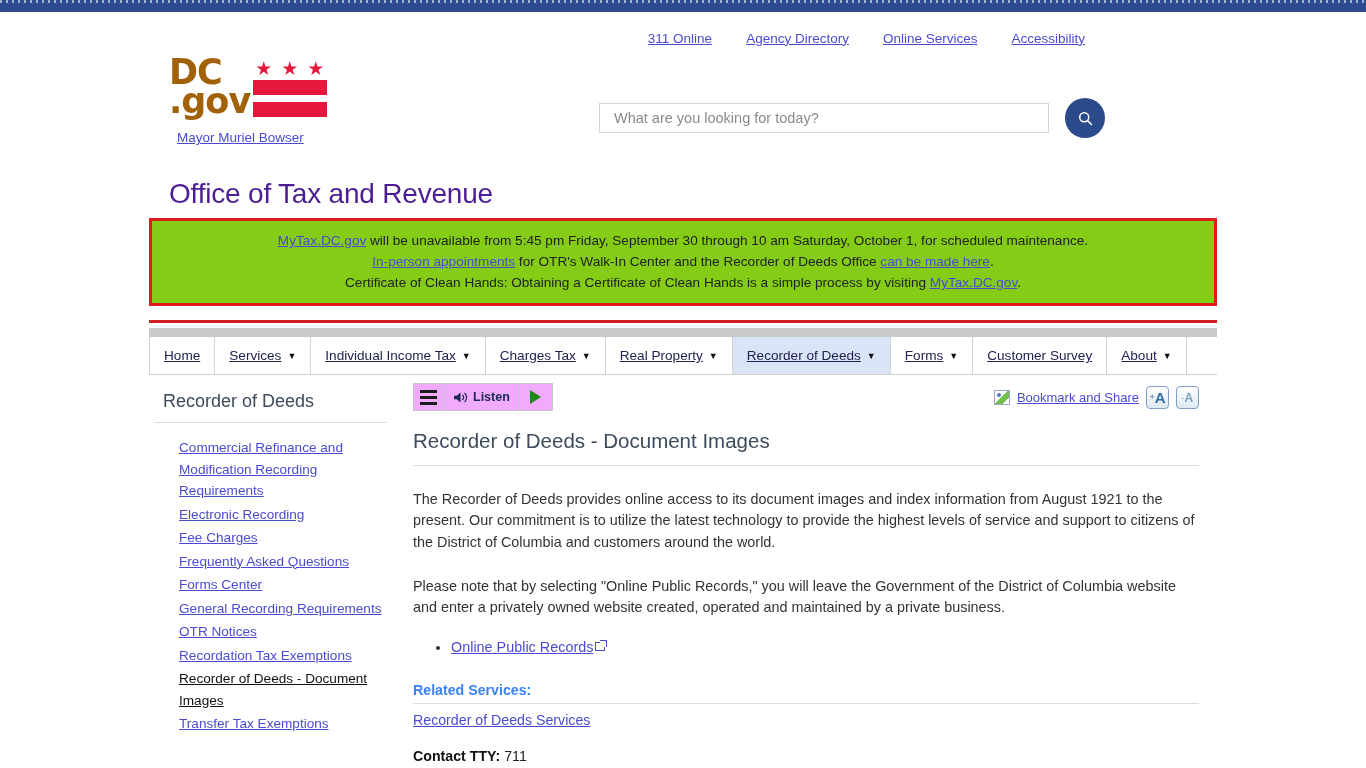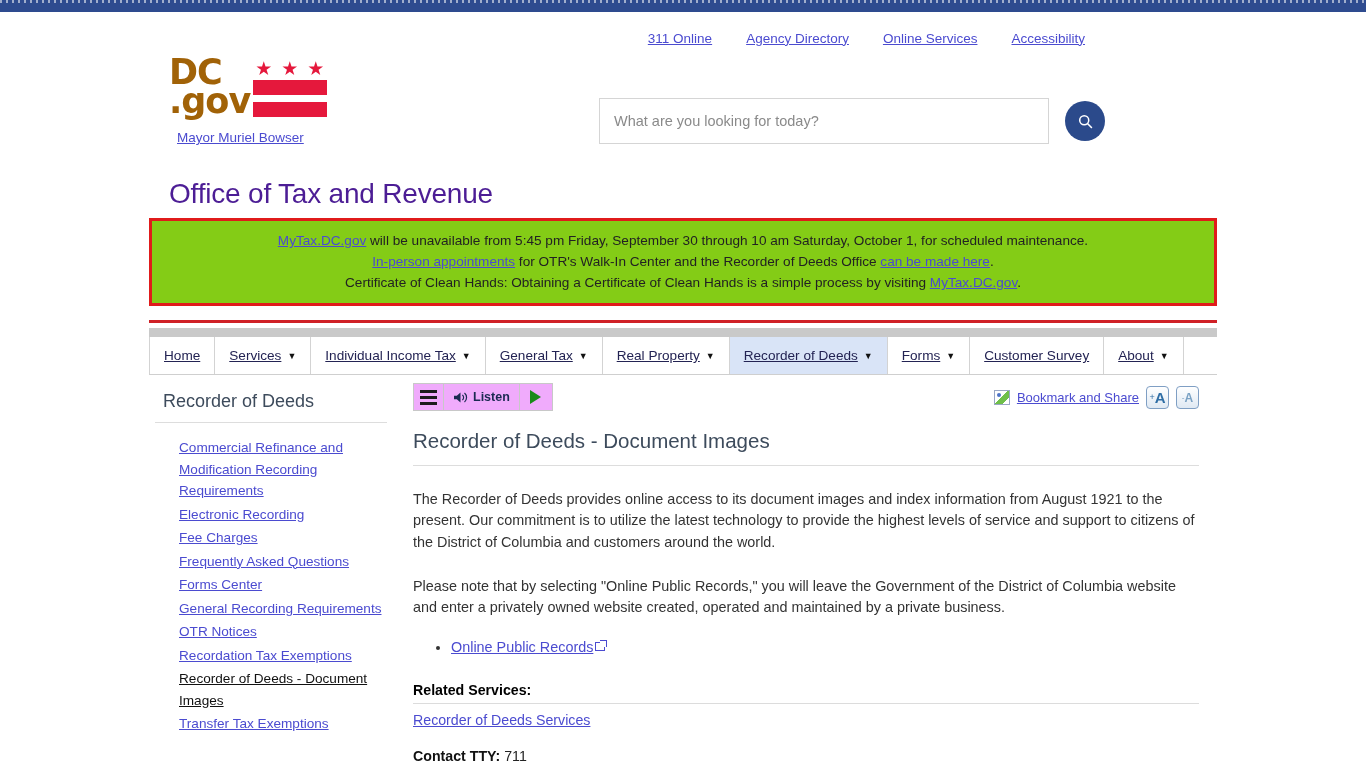--- a/index.html
+++ b/index.html
@@ -92,21 +92,21 @@
     margin-left: 8px;
   }
 
   .search-block {
     padding-top: 52px;
     display: flex;
     align-items: center;
   }
   .search-input {
     width: 450px;
-    height: 46px;
+    height: 30px;
     border: 1px solid #d5d5d5;
     background: #fff;
     font-size: 14.5px;
     color: #777;
     padding: 0 14px;
     outline: none;
     font-family: "Liberation Sans", sans-serif;
   }
   .search-input::placeholder { color: #8a8a8a; }
   .search-btn {
@@ -296,21 +296,21 @@
   .ext-icon::after {
     content:'';
     position:absolute; right:-3px; top:-3px;
     width:6px; height:6px;
     border-top:1px solid #4b4bd0; border-right:1px solid #4b4bd0;
     background:#fff;
   }
   .related-title {
     font-size: 14.2px;
     font-weight: bold;
-    color: #000000;
+    color: #3b82f6;
     margin: 24px 0 0 0;
     padding-bottom: 5px;
     border-bottom: 1px solid #dcdcdc;
   }
   .related-link { display:block; font-size: 14.2px; margin-top: 8px; }
   .contact-line { font-size: 14.2px; margin-top: 20px; color:#222; }
   .contact-line b { color: #111; }
 </style>
 </head>
 <body>
@@ -383,21 +383,21 @@
       </div>
       <div class="nav-item">
         <span class="lbl">Services</span>
         <span class="caret">▼</span>
       </div>
       <div class="nav-item">
         <span class="lbl">Individual Income Tax</span>
         <span class="caret">▼</span>
       </div>
       <div class="nav-item">
-        <span class="lbl">General Tax</span>
+        <span class="lbl">Charges Tax</span>
         <span class="caret">▼</span>
       </div>
       <div class="nav-item">
         <span class="lbl">Real Property</span>
         <span class="caret">▼</span>
       </div>
       <div class="nav-item active">
         <span class="lbl">Recorder of Deeds</span>
         <span class="caret">▼</span>
       </div>

